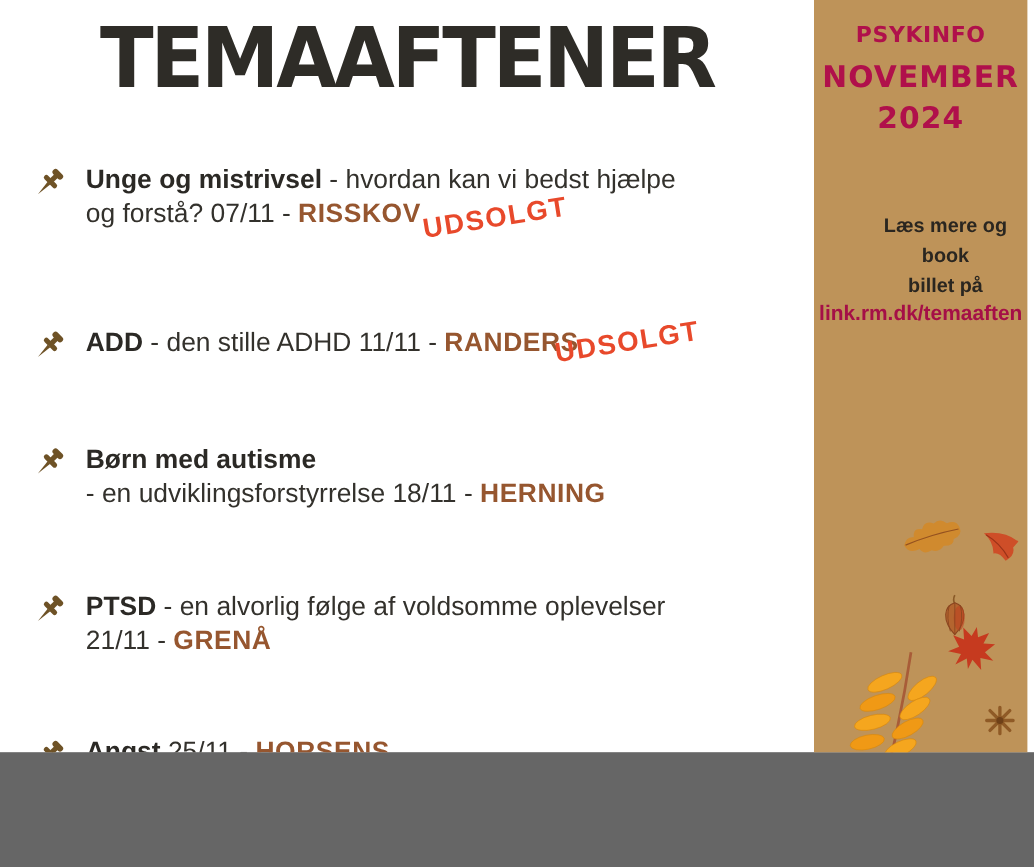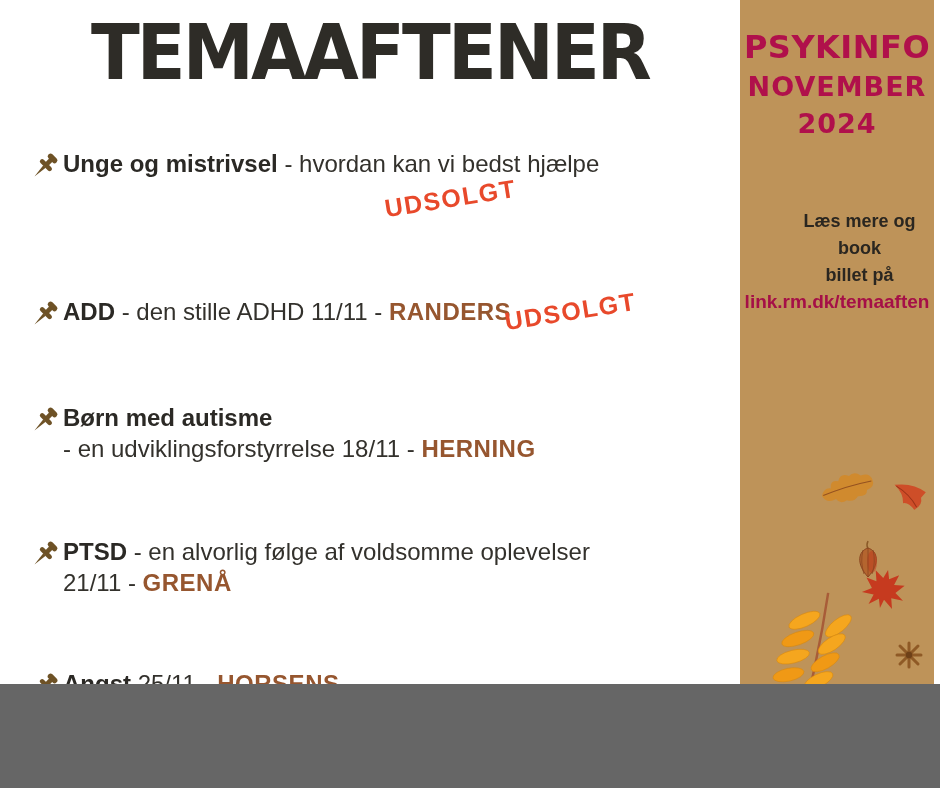--- a/index.html
+++ b/index.html
@@ -8,38 +8,38 @@
     position:relative; width:940px; height:684px; overflow:hidden;
     background:#ffffff; font-family:"Liberation Sans", sans-serif;
   }
   .title {
     position:absolute; left:0; top:8px; width:740px; text-align:center;
     font-family:"DejaVu Sans","Liberation Sans",sans-serif;
     font-size:76px; font-weight:bold; letter-spacing:-3px; color:#2E2C27;
     transform:scaleX(.94); transform-origin:center;
   }
   .event {
-    position:absolute; left:28px; display:flex; gap:1px;
+    position:absolute; left:28px; display:flex; gap:16px;
     font-size:24px; line-height:31px; color:#33312C;
   }
   .pin { width:34px; flex:0 0 34px; padding-top:2px; }
   .pin svg { width:33px; height:33px; display:block; }
   .ev-title { font-weight:bold; color:#2B2925; }
   .loc { font-weight:bold; color:#96562F; letter-spacing:.5px; }
   .badge {
     position:absolute; color:#E8492B; font-weight:bold; font-size:25px;
     letter-spacing:1.5px; transform:rotate(-9deg); white-space:nowrap;
   }
   .sidebar {
     position:absolute; left:740px; top:0; width:194px; height:788px;
     background:#BE9359; text-align:center; color:#211E1B;
   }
   .brand {
-    margin-top:26px; font-family:"DejaVu Sans",sans-serif;
-    font-size:32px; font-weight:bold; line-height:42px;
+    margin-top:10px; font-family:"DejaVu Sans",sans-serif;
+    font-size:20px; font-weight:bold; line-height:42px;
     color:#B0104B; letter-spacing:.5px;
   }
   .presents { margin-top:20px; font-size:20px; font-weight:bold; letter-spacing:1px; color:#1F1C19; }
   .month {
     font-family:"DejaVu Sans",sans-serif;
     font-size:27px; font-weight:bold; line-height:37px; color:#B0104B; letter-spacing:1px;
   }
   .cta { margin-top:66px; font-size:18px; font-weight:bold; line-height:27px; color:#2A2620;padding-left:45px; }
   .link { margin-top:2px; font-size:19px; font-weight:bold; color:#A50F47; cursor:pointer; }
   .leaf { position:absolute; }
@@ -58,20 +58,21 @@
           <g transform="rotate(45 50 50)" fill="#6E5226">
         <rect x="33" y="7" width="34" height="17" rx="8"></rect>
             <rect x="43" y="21" width="14" height="18"></rect>
         <rect x="27" y="37" width="46" height="14" rx="7"></rect>
             <polygon points="45,50 55,50 50,93"></polygon>
       </g>
         </svg>
     </span>
     <div>
       <div><span class="ev-title">Unge og mistrivsel</span><span> - hvordan kan vi bedst hjælpe</span></div>
+      <div><span>og forstå? 07/11 - </span><span class="loc">RISSKOV</span></div>
     </div>
   </div>
   <div class="badge" style="left:384px; top:184px">UDSOLGT</div>
 
   <div class="event" style="top:296px">
     <span class="pin">
       <svg viewBox="0 0 100 100">
           <g transform="rotate(45 50 50)" fill="#6E5226">
         <rect x="33" y="7" width="34" height="17" rx="8"></rect>
             <rect x="43" y="21" width="14" height="18"></rect>

